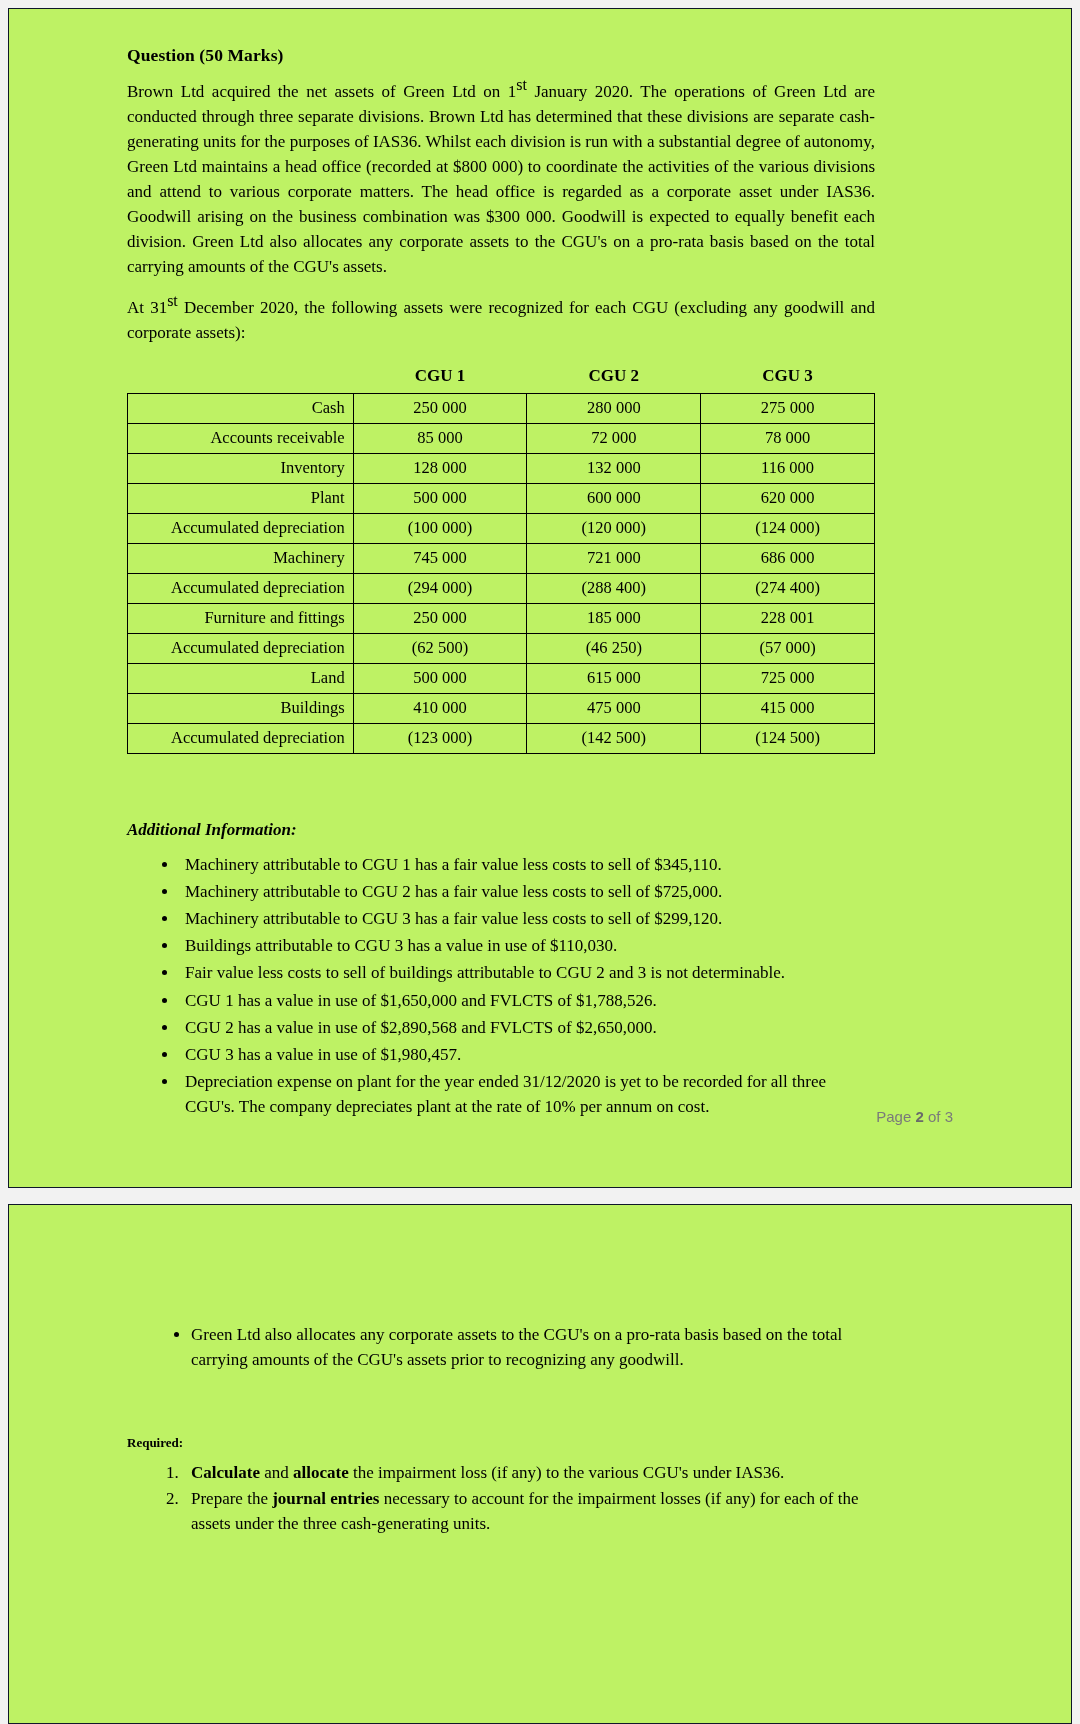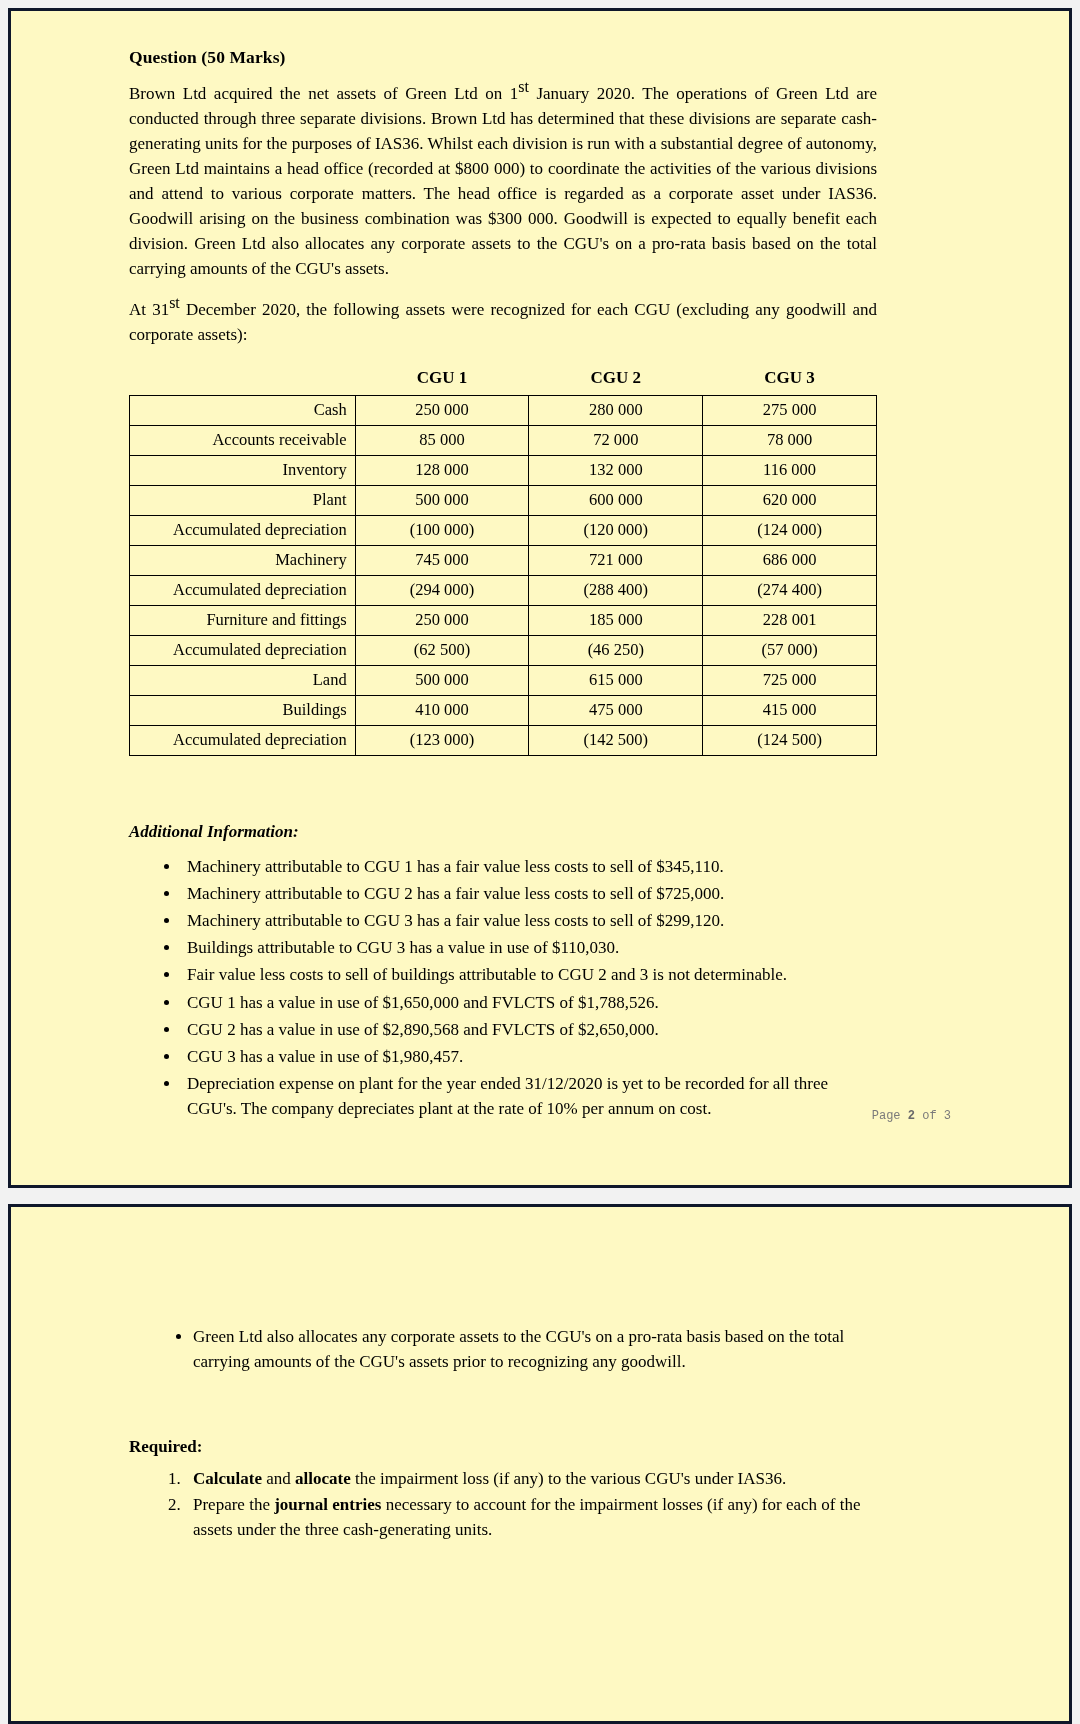--- a/index.html
+++ b/index.html
@@ -5,22 +5,22 @@
   html, body {
     margin: 0;
     padding: 0;
     background: #f2f2f2;
     font-family: "Liberation Serif", serif;
   }
   body {
     width: 1080px;
   }
   .page {
-    background: #fef9c3;
-    border: 3px solid #0f172a;
+    background: #bef264;
+    border: 1px solid #0f172a;
     box-sizing: border-box;
     position: relative;
   }
   .page-1 {
     width: 1064px;
     margin: 8px auto 0 auto;
     height: 1180px;
     padding: 36px 0 0 0;
   }
   .page-2 {
@@ -94,38 +94,38 @@
     line-height: 1.48;
   }
   ul.bullets li {
     margin-bottom: 2px;
     padding-left: 6px;
   }
   .pagenum {
     position: absolute;
     right: 118px;
     bottom: 62px;
-    font-family: Liberation Mono, monospace;
-    font-size: 12px;
+    font-family: Liberation Sans, sans-serif;
+    font-size: 15px;
     color: #7a7a7a;
   }
   .pagenum b { color: #6a6a6a; }
 
   .p2-bullets {
     margin-top: 118px;
   }
   .p2-bullets ul {
     margin: 12px;
     padding-left: 52px;
     font-size: 17px;
     line-height: 1.47;
   }
   .required {
     font-weight: bold;
-    font-size: 17px;
+    font-size: 13px;
     margin: 62px 0 10px 0;
   }
   ol.req {
     margin: 0;
     padding-left: 56px;
     font-size: 17px;
     line-height: 1.47;
   }
   ol.req li { padding-left: 8px; margin-bottom: 1px; }
   b.i { font-weight: bold; }

